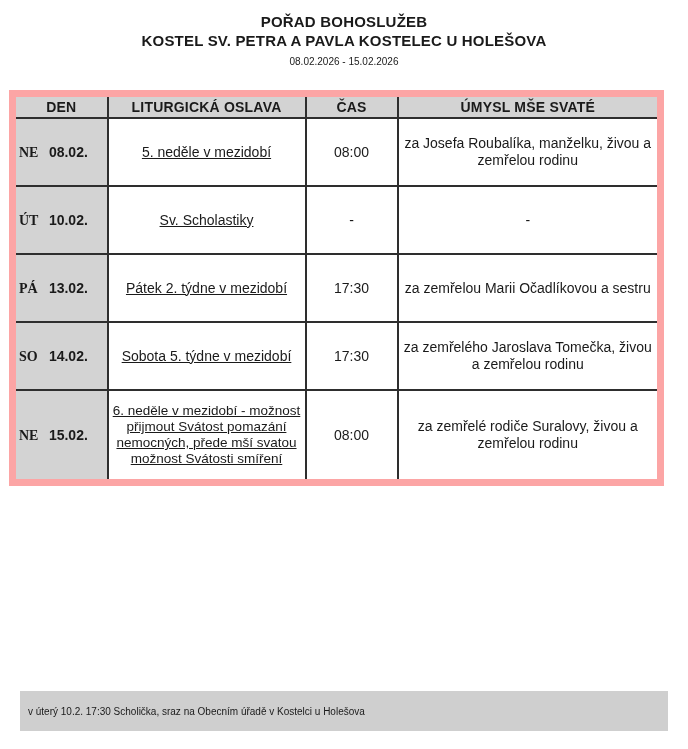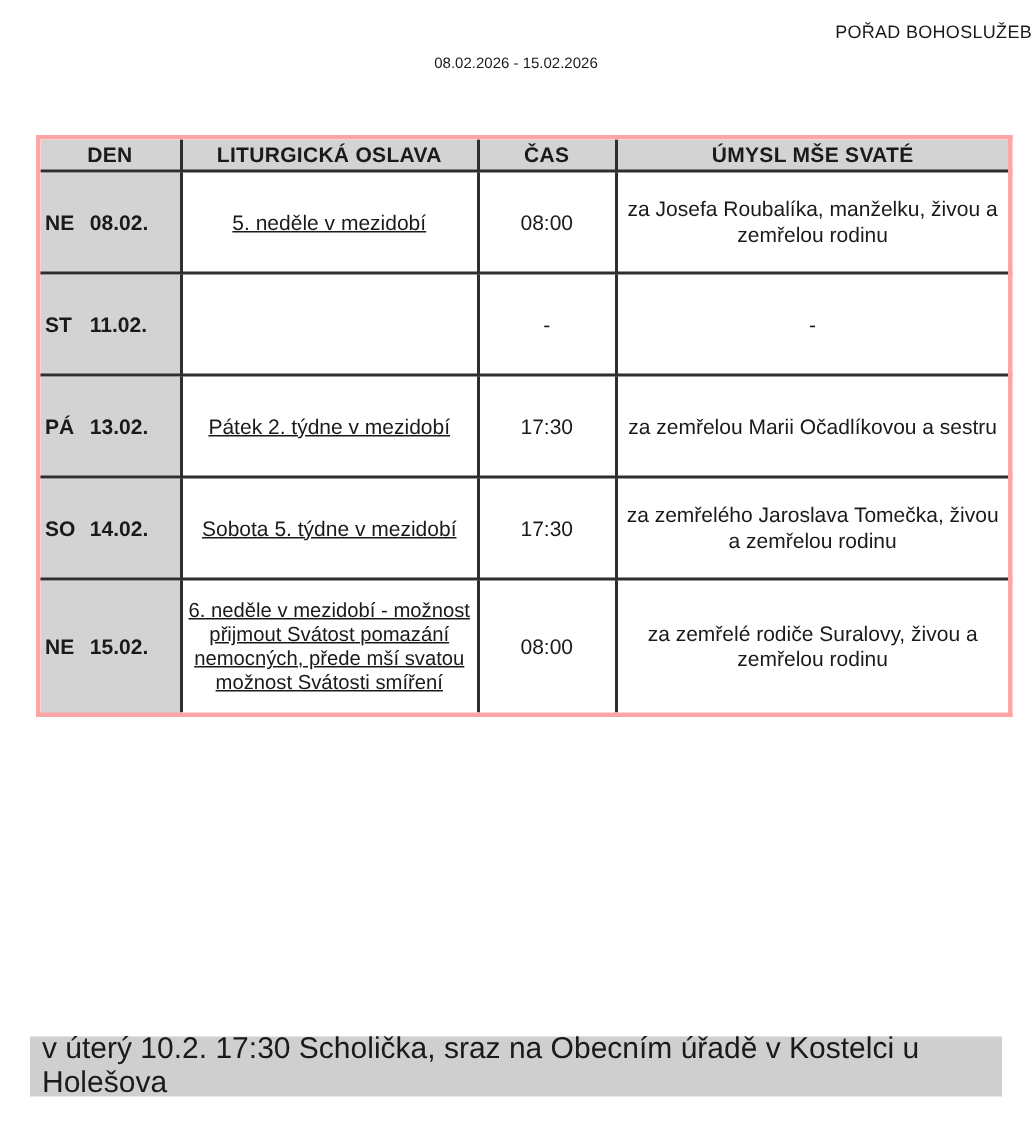--- a/index.html
+++ b/index.html
@@ -17,40 +17,39 @@
     overflow: hidden;
   }
   .titleblock {
     position: absolute;
     top: 12px;
     left: 0;
     width: 100%;
     text-align: center;
   }
   .title-line1, .title-line2 {
-    font-size: 12px;
-    font-weight: normal;
+    font-size: 15px;
+    font-weight: bold;
     line-height: 19px;
     letter-spacing: 0.2px;
-    text-align: right;
   }
   .title-line3 {
     font-size: 10px;
     font-weight: normal;
     line-height: 19px;
     margin-top: 2px;
   }
   table.schedule {
     position: absolute;
-    left: 24px;
+    left: 9px;
     top: 90px;
     width: 648px;
     border-collapse: collapse;
     table-layout: fixed;
-    border: 3px solid #fca5a5;
+    border: 7px solid #fca5a5;
     font-size: 14px;
   }
   table.schedule th, table.schedule td {
     border: 2px solid #2e2e2e;
     padding: 1px 3px;
     overflow: hidden;
   }
   table.schedule th {
     background: #d3d3d3;
     font-weight: bold;
@@ -63,20 +62,21 @@
     background: #d3d3d3;
     font-weight: bold;
     text-align: left;
     vertical-align: middle;
     padding-left: 7px;
     white-space: nowrap;
   }
   td.day-cell .day-abbr {
     display: inline-block;
     min-width: 26px;
+    font-family: Liberation Serif, serif;
   }
   td.cel-cell, td.time-cell, td.int-cell {
     text-align: center;
     vertical-align: middle;
     background: #ffffff;
     line-height: 17px;
   }
   td.cel-cell { padding: 1px 6px; text-decoration: underline; }
   td.int-cell { padding: 1px 4px; }
   col.c-day  { width: 95px; }
@@ -90,30 +90,31 @@
     position: absolute;
     left: 20px;
     top: 691px;
     width: 648px;
     height: 40px;
     background: #cfcfcf;
     display: flex;
     align-items: center;
     box-sizing: border-box;
     padding-left: 8px;
-    font-size: 20px;
+    font-size: 10px;
   }
 </style>
 </head>
 <body>
 
 <div class="page">
 
   <div class="titleblock">
     <div class="title-line1">POŘAD BOHOSLUŽEB</div>
+    <div class="title-line2">KOSTEL SV. PETRA A PAVLA KOSTELEC U HOLEŠOVA</div>
     <div class="title-line3">08.02.2026 - 15.02.2026</div>
   </div>
 
   <table class="schedule">
     <colgroup>
       <col class="c-day">
         <col class="c-cel">
         <col class="c-time">
         <col class="c-int">
     </colgroup>
@@ -130,30 +131,30 @@
       <td class="day-cell">
         <span class="day-abbr">NE</span>
         <span class="day-date">08.02.</span>
       </td>
       <td class="cel-cell">5. neděle v mezidobí</td>
       <td class="time-cell">08:00</td>
       <td class="int-cell">za Josefa Roubalíka, manželku, živou a zemřelou rodinu</td>
     </tr>
 
 
-
     <tr class="row-std">
       <td class="day-cell">
-        <span class="day-abbr">ST</span>
-        <span class="day-date">11.02.</span>
+        <span class="day-abbr">ÚT</span>
+        <span class="day-date">10.02.</span>
       </td>
-      <td class="cel-cell"></td>
+      <td class="cel-cell">Sv. Scholastiky</td>
       <td class="time-cell">-</td>
       <td class="int-cell">-</td>
     </tr>
+
 
 
     <tr class="row-std">
       <td class="day-cell">
         <span class="day-abbr">PÁ</span>
         <span class="day-date">13.02.</span>
       </td>
       <td class="cel-cell">Pátek 2. týdne v mezidobí</td>
       <td class="time-cell">17:30</td>
       <td class="int-cell">za zemřelou Marii Očadlíkovou a sestru</td>

